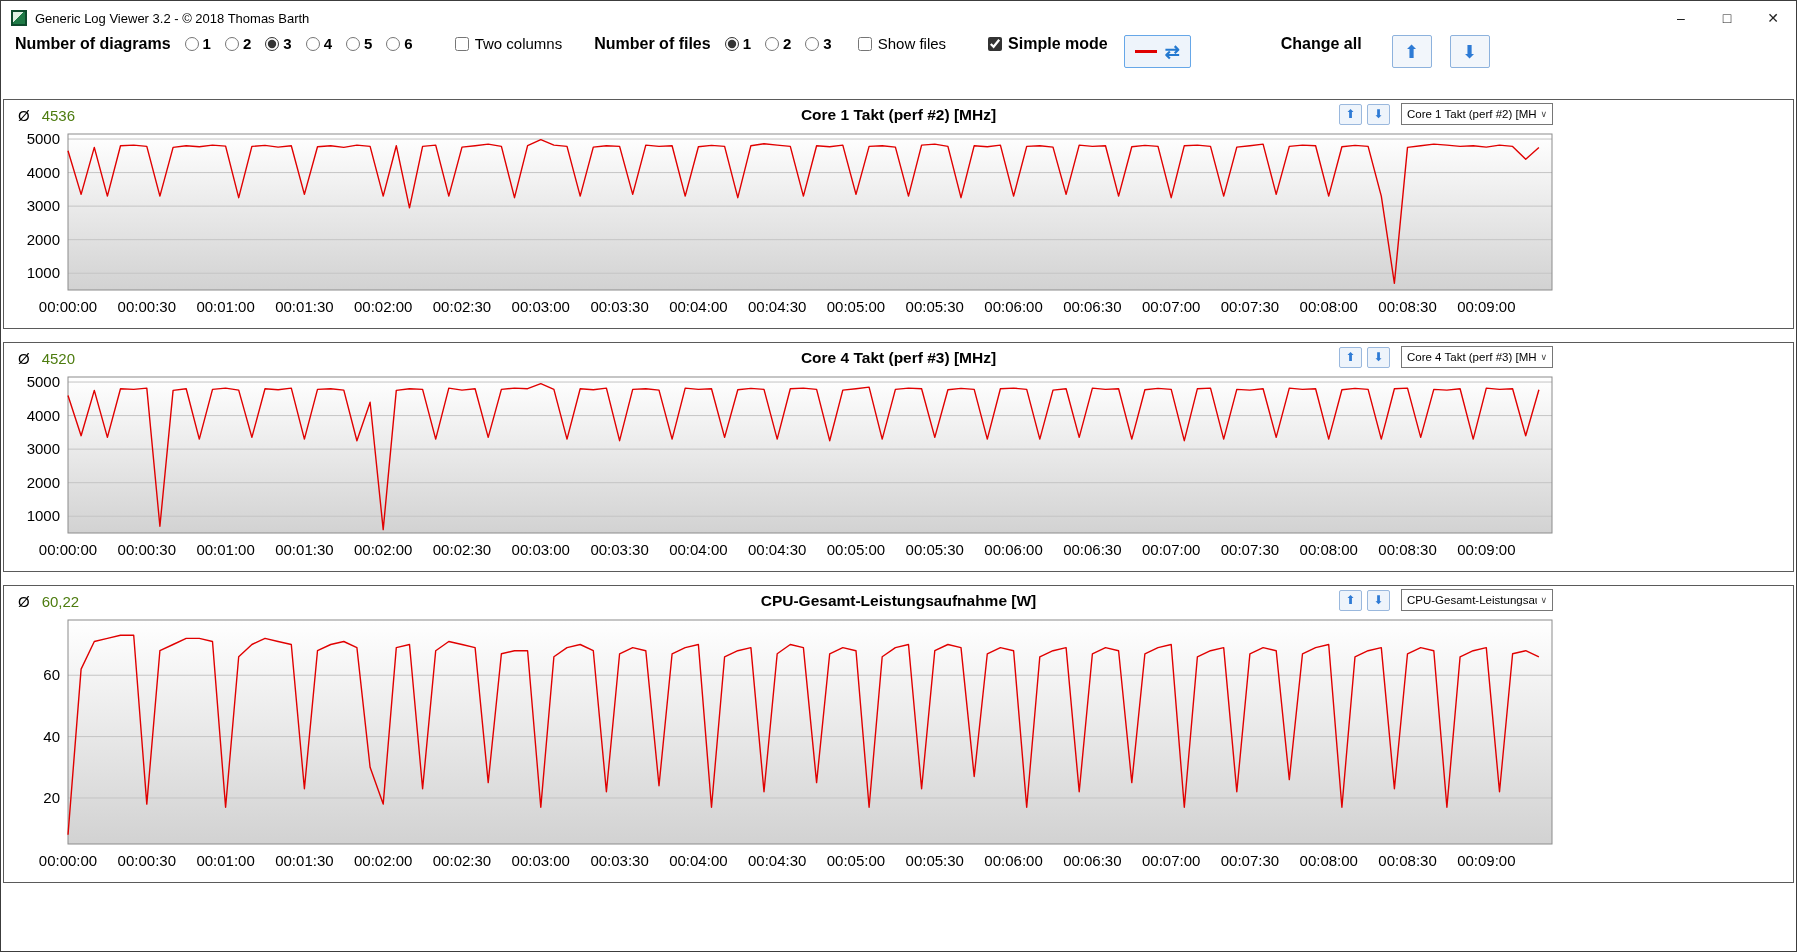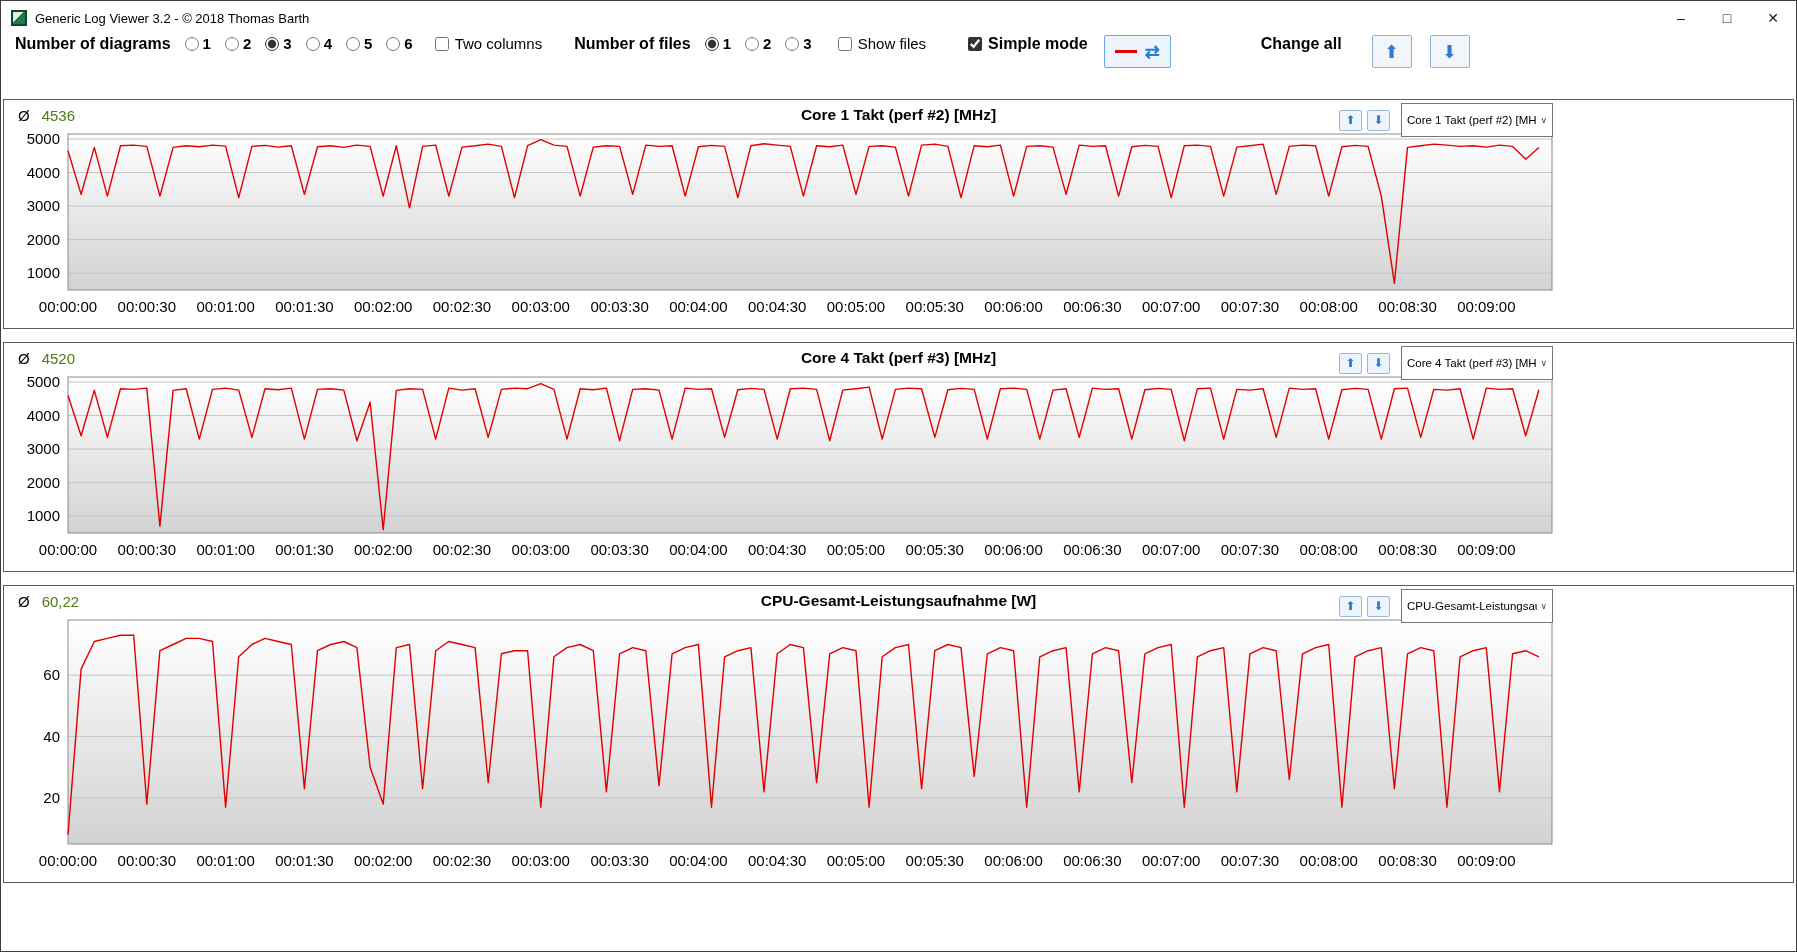--- a/index.html
+++ b/index.html
@@ -19,21 +19,21 @@
   .win-btn { width:46px; height:100%; display:flex; align-items:center; justify-content:center;
     font-size:14px; color:#222; background:transparent; border:none; cursor:default; }
   
   .toolbar { height:63px; display:flex; align-items:flex-start; padding:0 14px; font-size:15px; }
   .tb-label { font-weight:bold; font-size:16px; }
   .radio-group { display:flex; align-items:center; margin-left:14px; }
   .radio-item { display:flex; align-items:center; gap:4px; font-weight:bold; font-size:15px; margin-right:14px; }
   input[type=radio], input[type=checkbox] { width:14px; height:14px; accent-color:#333; }
   .chk { display:flex; align-items:center; gap:6px; font-size:15px; }
   .chk.bold { font-weight:bold; font-size:16px; }
-  .ml24{margin-left:8px} .ml48{margin-left:32px} .ml28{margin-left:12px}
+  .ml24{margin-left:28px} .ml48{margin-left:32px} .ml28{margin-left:12px}
   .ml42{margin-left:42px} .ml16{margin-left:16px} .ml90{margin-left:90px} .ml30{margin-left:30px}
   .combo-btn { display:flex; align-items:center; gap:8px; padding:0 10px; height:33px;
     border:1px solid #66a7e8; background:#eef4fb; border-radius:2px; cursor:default; }
   .red-dash { width:22px; height:3px; background:#e00000; display:inline-block; }
   .swap-glyph { color:#2479d0; font-size:18px; font-weight:bold; line-height:1; }
   .big-btn { width:40px; height:33px; border:1px solid #8db2dd; background:#f2f6fb;
     display:flex; align-items:center; justify-content:center; border-radius:2px; cursor:default; }
   .big-btn .arrow { color:#2e7bd5; font-size:18px; line-height:1; }
   .btn-gap { width:18px; }
   
@@ -41,21 +41,21 @@
   .panel { border:1px solid #5a5a5a; margin:0 1px 13px 1px; padding:2px 8px 0 8px; background:#fff; }
   .panel-header { height:26px; position:relative; display:flex; align-items:center; }
   .avg { display:flex; gap:12px; align-items:baseline; margin-left:6px; z-index:2; }
   .avg-symbol { font-size:15px; color:#000; }
   .avg-value { color:#4d7c0f; font-size:15px; }
   .panel-title { position:absolute; left:0; right:0; text-align:center; font-weight:bold; font-size:15.5px; }
   .panel-controls { position:absolute; right:232px; top:1px; display:flex; align-items:center; gap:5px; z-index:2; }
   .mini-btn { width:23px; height:21px; border:1px solid #9ab8dd; background:#eef4fb;
     display:flex; align-items:center; justify-content:center; border-radius:2px; cursor:default; }
   .mini-btn .arrow { color:#2e7bd5; font-size:12px; line-height:1; }
-  .dropdown { width:152px; height:34px; border:1px solid #767676; background:#ffffff;
+  .dropdown { width:152px; height:22px; border:1px solid #767676; background:#ffffff;
     display:flex; align-items:center; padding:0 5px; margin-left:6px; cursor:default; }
   .dd-text { font-size:11.5px; white-space:nowrap; overflow:hidden; flex:1; }
   .dd-chevron { font-size:9px; color:#444; flex:none; margin-left:3px; }
   svg text { font-family:"Liberation Sans", sans-serif; }
 </style>
 </head>
 <body>
 
 <div class="titlebar">
   <span class="app-icon"></span>

